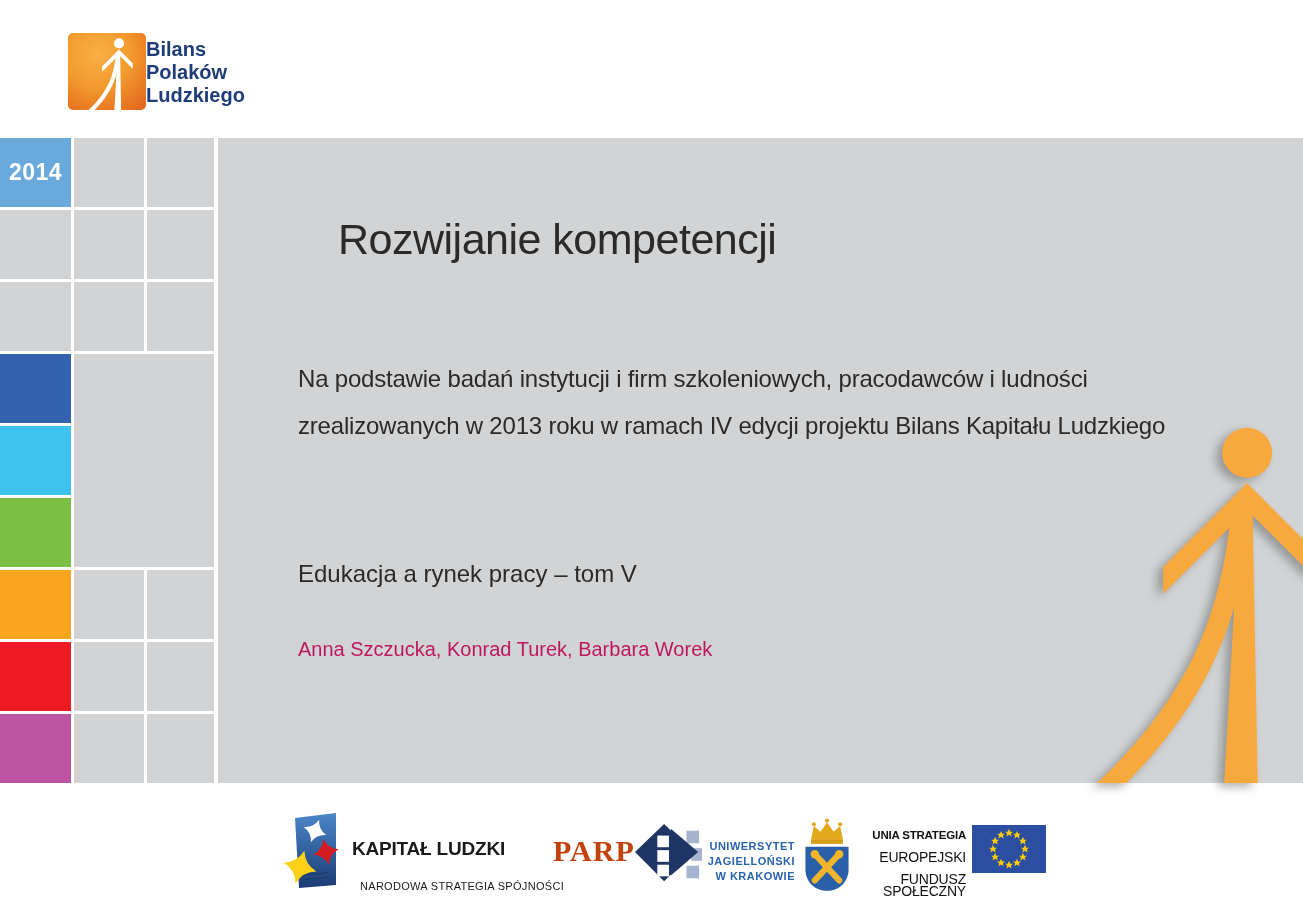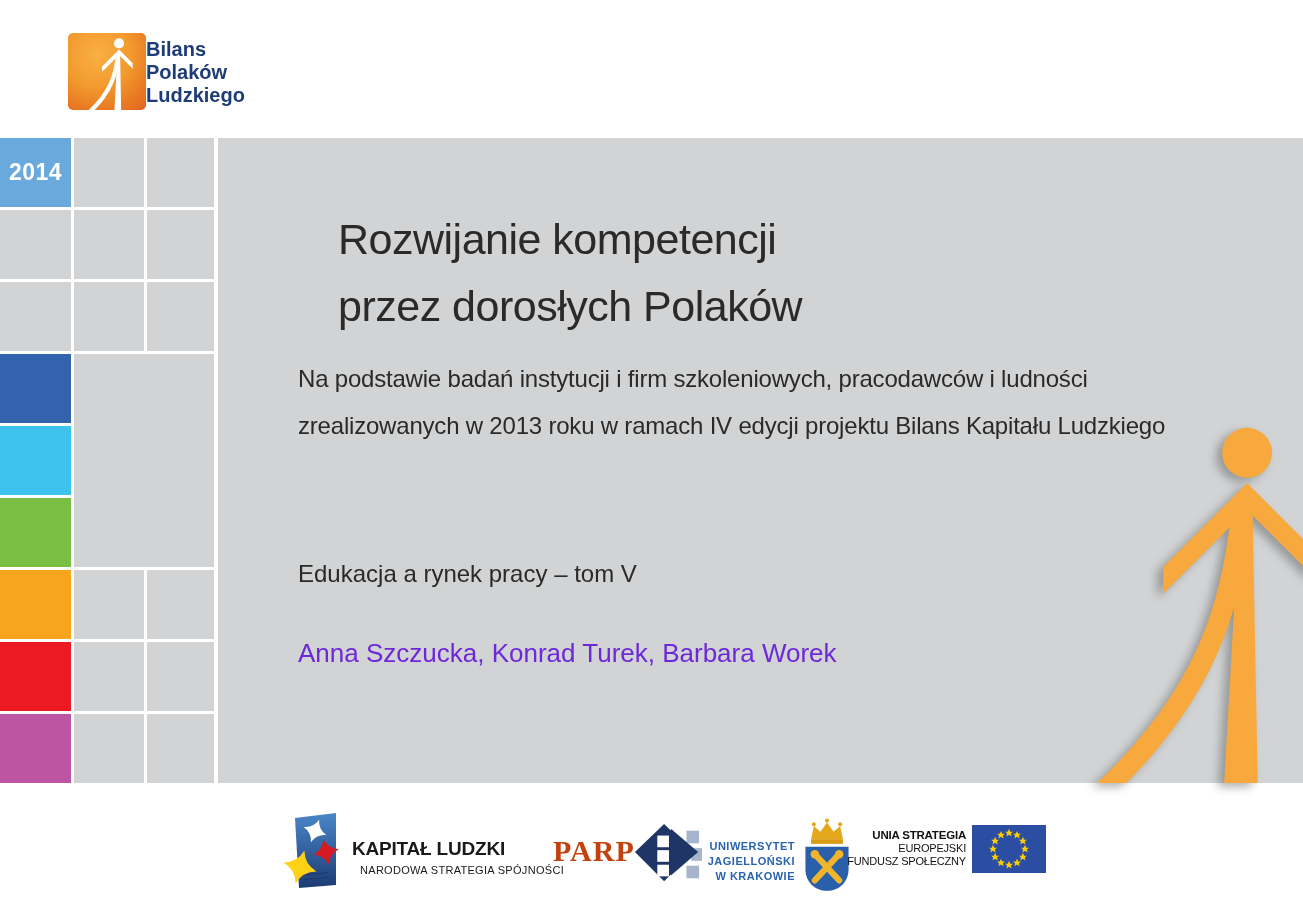--- a/index.html
+++ b/index.html
@@ -22,44 +22,44 @@
   .cell{background:#D1D3D4;}
   .year-cell{display:flex;align-items:center;justify-content:center;
     color:#ffffff;font-size:23px;font-weight:bold;letter-spacing:0.5px;}
 
   
   .title{position:absolute;left:298px;top:206px;font-size:43px;line-height:67px;
     letter-spacing:-0.5px;color:#2B2A28;margin-left:40px;}
   .subtitle{position:absolute;left:298px;top:355px;font-size:24px;line-height:47px;
     letter-spacing:-0.2px;color:#2B2A28;}
   .series{position:absolute;left:298px;top:560px;font-size:24px;color:#2B2A28;}
-  .authors{position:absolute;left:298px;top:638px;font-size:26px;color:#6d28d9;}
+  .authors{position:absolute;left:298px;top:638px;font-size:20px;color:#be185d;}
 
   
   .big-figure{position:absolute;left:1065px;top:426px;width:250px;height:357px;
     filter:drop-shadow(-6px 4px 5px rgba(80,80,80,0.45));}
 
   
   .kl-flag{position:absolute;left:282px;top:810px;width:64px;height:82px;}
   .kl-text{position:absolute;left:352px;top:838px;color:#1A1A1A;}
   .kl-title{font-size:19px;font-weight:bold;letter-spacing:-0.2px;}
-  .kl-sub{font-size:11px;letter-spacing:0.3px;margin-top:4px;padding-left:8px;}
+  .kl-sub{font-size:11px;letter-spacing:0.3px;margin-top:20px;padding-left:8px;}
 
   .parp-word{position:absolute;left:553px;top:834px;font-family:"Liberation Serif",serif;
     font-weight:bold;font-size:30px;color:#c2410c;letter-spacing:1px;}
   .parp-icon{position:absolute;left:634px;top:822px;width:68px;height:66px;}
 
   .uj-text{position:absolute;left:695px;top:839px;width:100px;text-align:right;
     color:#2A63AE;font-size:11px;font-weight:bold;letter-spacing:0.5px;line-height:15px;}
   .uj-crest{position:absolute;left:797px;top:813px;width:60px;height:88px;}
 
   .ue-text{position:absolute;left:836px;top:829px;width:130px;text-align:right;
     color:#111111;line-height:12px;}
   .ue-l1{font-size:11.5px;font-weight:bold;letter-spacing:-0.2px;}
-  .ue-l2,.ue-l3{font-size:11px;letter-spacing:-0.2px;margin-top:1px;}
+  .ue-l2,.ue-l3{font-size:14px;letter-spacing:-0.2px;margin-top:10px;}
   .eu-flag{position:absolute;left:972px;top:825px;width:74px;height:48px;}
 </style>
 </head>
 <body>
 
 <div class="page">
 
   <svg width="0" height="0" style="position:absolute" aria-hidden="true">
     <defs>
       <symbol id="bkl-figure" viewBox="0 0 140 200">
@@ -105,21 +105,20 @@
     <div class="cell" style="grid-area: 8 / 1; background-color: rgb(236, 27, 35);"></div>
     <div class="cell" style="grid-row:8;grid-column:2;"></div>
     <div class="cell" style="grid-row:8;grid-column:3;"></div>
     <div class="cell" style="grid-area: 9 / 1; background-color: rgb(190, 85, 162);"></div>
     <div class="cell" style="grid-row:9;grid-column:2;"></div>
     <div class="cell" style="grid-row:9;grid-column:3;"></div>
   </div>
 
   <div class="title">
     <div>Rozwijanie kompetencji</div>
-    <div>przez dorosłych Polaków</div>
   </div>
   <div class="subtitle">
     <div>Na podstawie badań instytucji i firm szkoleniowych, pracodawców i ludności</div>
     <div>zrealizowanych w 2013 roku w ramach IV edycji projektu Bilans Kapitału Ludzkiego</div>
   </div>
   <div class="series">Edukacja a rynek pracy – tom V</div>
   <div class="authors">Anna Szczucka, Konrad Turek, Barbara Worek</div>
 
   <svg class="big-figure" viewBox="0 0 140 200" style="color: rgb(248, 169, 62);">
     <use href="#bkl-figure" width="140" height="200"></use>

